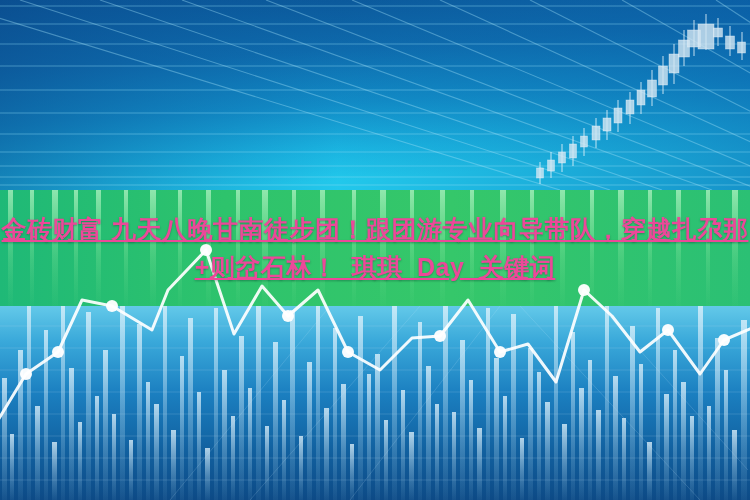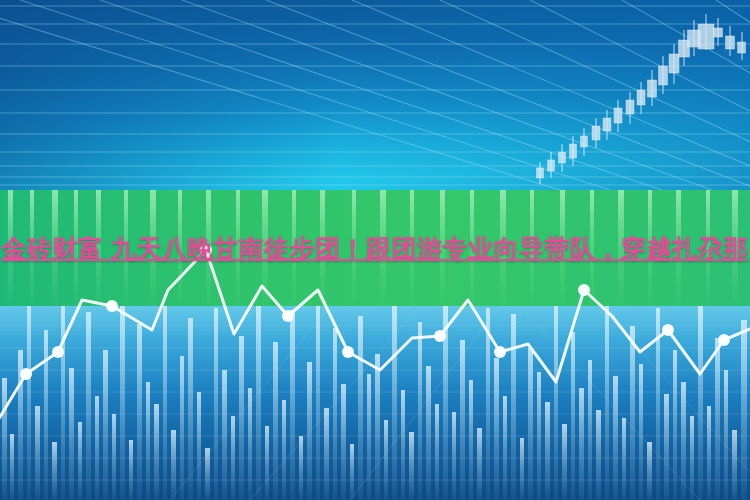--- a/index.html
+++ b/index.html
@@ -338,15 +338,16 @@
         <circle cx="500" cy="352" r="6"></circle>
         <circle cx="584" cy="290" r="6"></circle>
         <circle cx="668" cy="330" r="6"></circle>
         <circle cx="724" cy="340" r="6"></circle>
       </g>
     </g>
   </svg>
 
   <div id="title-overlay">
     <div class="title-line">金砖财富 九天八晚甘南徒步团！跟团游专业向导带队，穿越扎尕那</div>
+    <div class="title-line">+则岔石林！_琪琪_Day_关键词</div>
   </div>
 
 </div>
 
 </body></html>

